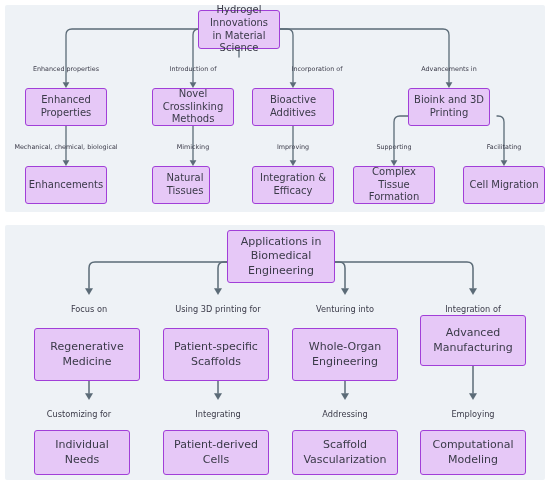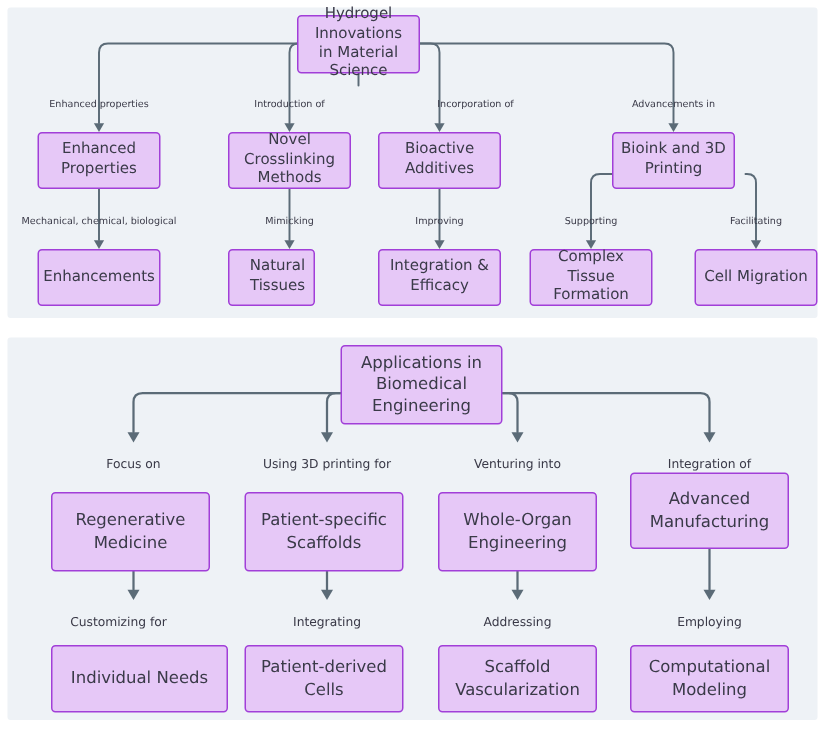--- a/index.html
+++ b/index.html
@@ -164,21 +164,21 @@
     <div class="node" style="left:287px;top:103px;width:106px;height:53px;">Whole-Organ
 Engineering</div>
     <div class="node" style="left:415px;top:90px;width:106px;height:51px;">Advanced
 Manufacturing</div>
 
     <div class="elabel" style="left:68px;top:184px;padding-left:12px;">Customizing for</div>
     <div class="elabel" style="left:213px;top:184px;">Integrating</div>
     <div class="elabel" style="left:340px;top:184px;">Addressing</div>
     <div class="elabel" style="left:468px;top:184px;">Employing</div>
 
-    <div class="node" style="left:29px;top:205px;width:118px;height:45px;">Individual Needs</div>
+    <div class="node" style="left:29px;top:205px;width:96px;height:45px;">Individual Needs</div>
     <div class="node" style="left:158px;top:205px;width:106px;height:45px;">Patient-derived Cells</div>
     <div class="node" style="left:287px;top:205px;width:106px;height:45px;">Scaffold
 Vascularization</div>
     <div class="node" style="left:415px;top:205px;width:106px;height:45px;">Computational
 Modeling</div>
 
   </div>
 </div>
 
 </body></html>

